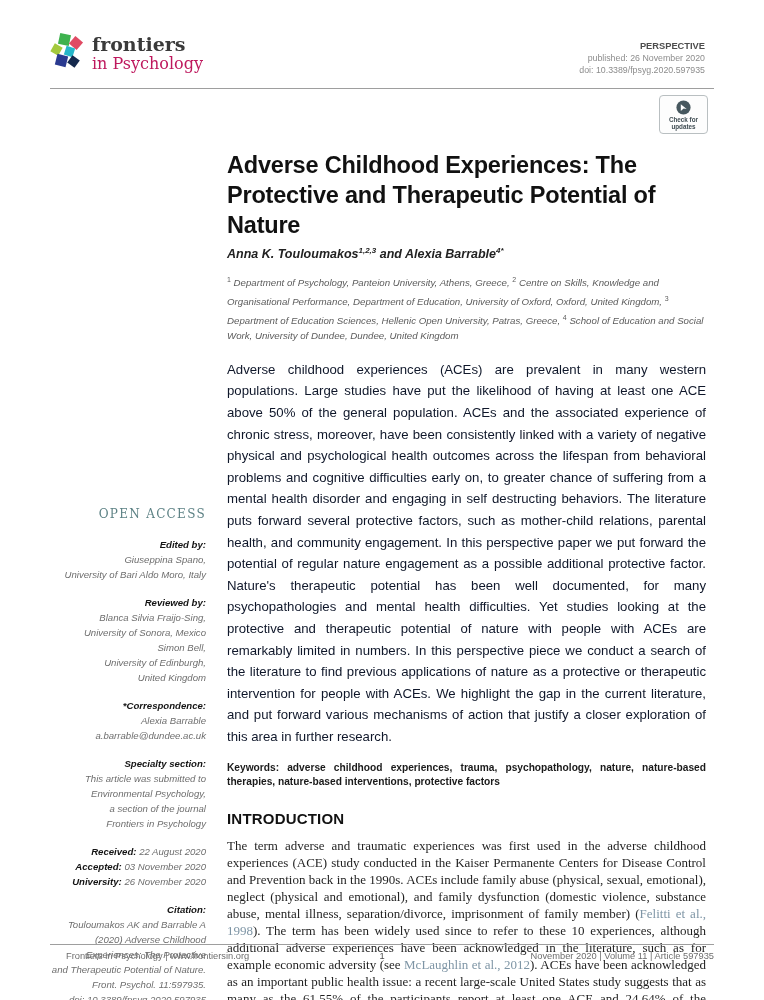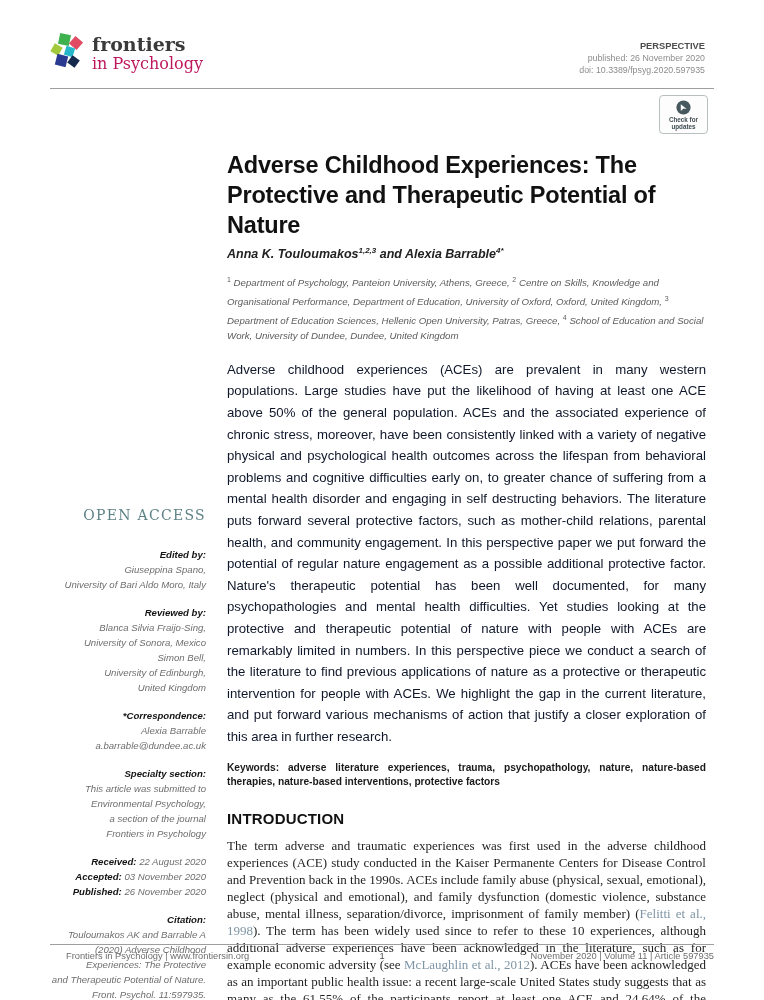--- a/index.html
+++ b/index.html
@@ -25,22 +25,22 @@
   .rule-top{position:absolute;left:50px;right:50px;top:88px;border-top:1px solid #9e9e9e;}
 
   
   .badge{position:absolute;left:659px;top:95px;width:47px;height:37px;background:#fdfdfd;
          border:1px solid #b9bfc1;border-radius:4px;text-align:center;cursor:pointer;}
   .badge-circle{margin:3px auto 0 auto;width:17px;height:17px;}
   .badge-text{font-size:6.3px;line-height:7px;color:#3f4c52;font-weight:bold;}
 
   
   .sidebar{position:absolute;left:50px;top:507px;width:156px;text-align:right;}
-  .open-access{font-family:"DejaVu Serif","Liberation Serif",serif;font-size:14px;letter-spacing:1.3px;
-               color:#5d8285;margin-bottom:24px;}
+  .open-access{font-family:"DejaVu Serif","Liberation Serif",serif;font-size:12px;letter-spacing:1.3px;
+               color:#5d8285;margin-bottom:16px;}
   .sb-group{margin-bottom:13px;font-size:9.6px;line-height:15px;}
   .sb-label{font-weight:bold;font-style:italic;color:#141414;}
   .sb-lines{font-style:italic;color:#6e6e6e;}
   .sb-date{font-size:9.6px;line-height:15px;}
   .sb-date .sb-label{display:inline;}
   .sb-date .sb-val{font-style:italic;color:#6e6e6e;}
 
   
   .main{position:absolute;left:227px;top:150px;width:479px;}
   .title{font-size:23.5px;line-height:30px;font-weight:bold;color:#111;letter-spacing:-0.2px;}
@@ -127,36 +127,36 @@
     </div>
 
     <div class="sb-group">
       <div class="sb-date">
         <span class="sb-label">Received:</span><span class="sb-val"> 22 August 2020</span>
       </div>
       <div class="sb-date">
         <span class="sb-label">Accepted:</span><span class="sb-val"> 03 November 2020</span>
       </div>
       <div class="sb-date">
-        <span class="sb-label">Published:</span><span class="sb-val"> 26 November 2020</span>
+        <span class="sb-label">University:</span><span class="sb-val"> 26 November 2020</span>
       </div>
     </div>
 
     <div class="sb-group">
       <div class="sb-label">Citation:</div>
       <div class="sb-lines">Touloumakos AK and Barrable A<br>(2020) Adverse Childhood<br>Experiences: The Protective<br>and Therapeutic Potential of Nature.<br>Front. Psychol. 11:597935.<br>doi: 10.3389/fpsyg.2020.597935</div>
     </div>
   </div>
 
   <div class="main">
     <div class="title">Adverse Childhood Experiences: The Protective and Therapeutic Potential of Nature</div>
     <div class="authors">Anna K. Touloumakos<sup>1,2,3</sup> and Alexia Barrable<sup>4*</sup></div>
     <div class="affils"><sup>1</sup> Department of Psychology, Panteion University, Athens, Greece, <sup>2</sup> Centre on Skills, Knowledge and Organisational Performance, Department of Education, University of Oxford, Oxford, United Kingdom, <sup>3</sup> Department of Education Sciences, Hellenic Open University, Patras, Greece, <sup>4</sup> School of Education and Social Work, University of Dundee, Dundee, United Kingdom</div>
     <div class="abstract">Adverse childhood experiences (ACEs) are prevalent in many western populations. Large studies have put the likelihood of having at least one ACE above 50% of the general population. ACEs and the associated experience of chronic stress, moreover, have been consistently linked with a variety of negative physical and psychological health outcomes across the lifespan from behavioral problems and cognitive difficulties early on, to greater chance of suffering from a mental health disorder and engaging in self destructing behaviors. The literature puts forward several protective factors, such as mother-child relations, parental health, and community engagement. In this perspective paper we put forward the potential of regular nature engagement as a possible additional protective factor. Nature's therapeutic potential has been well documented, for many psychopathologies and mental health difficulties. Yet studies looking at the protective and therapeutic potential of nature with people with ACEs are remarkably limited in numbers. In this perspective piece we conduct a search of the literature to find previous applications of nature as a protective or therapeutic intervention for people with ACEs. We highlight the gap in the current literature, and put forward various mechanisms of action that justify a closer exploration of this area in further research.</div>
-    <div class="keywords">Keywords: adverse literature experiences, trauma, psychopathology, nature, nature-based therapies, nature-based interventions, protective factors</div>
+    <div class="keywords">Keywords: adverse childhood experiences, trauma, psychopathology, nature, nature-based therapies, nature-based interventions, protective factors</div>
     <div class="section-head">INTRODUCTION</div>
     <div class="body-text">The term adverse and traumatic experiences was first used in the adverse childhood experiences (ACE) study conducted in the Kaiser Permanente Centers for Disease Control and Prevention back in the 1990s. ACEs include family abuse (physical, sexual, emotional), neglect (physical and emotional), and family dysfunction (domestic violence, substance abuse, mental illness, separation/divorce, imprisonment of family member) (<span class="cite-link">Felitti et al., 1998</span>). The term has been widely used since to refer to these 10 experiences, although additional adverse experiences have been acknowledged in the literature, such as for example economic adversity (see <span class="cite-link">McLaughlin et al., 2012</span>). ACEs have been acknowledged as an important public health issue: a recent large-scale United States study suggests that as many as the 61.55% of the participants report at least one ACE and 24.64% of the participants report three or more ACEs (). The unfavorable and pervasive impact of ACEs across the lifespan on physiological and psychobiological variables has been well documented (indicatively, ). Fortunately, the evidence also highlights protective factors for those at-risk or having</div>
   </div>
 
   <div class="footer-rule"></div>
   <div class="footer">
     <span class="footer-left">Frontiers in Psychology | www.frontiersin.org</span>
     <span class="footer-page">1</span>
     <span class="footer-right">November 2020 | Volume 11 | Article 597935</span>
   </div>

